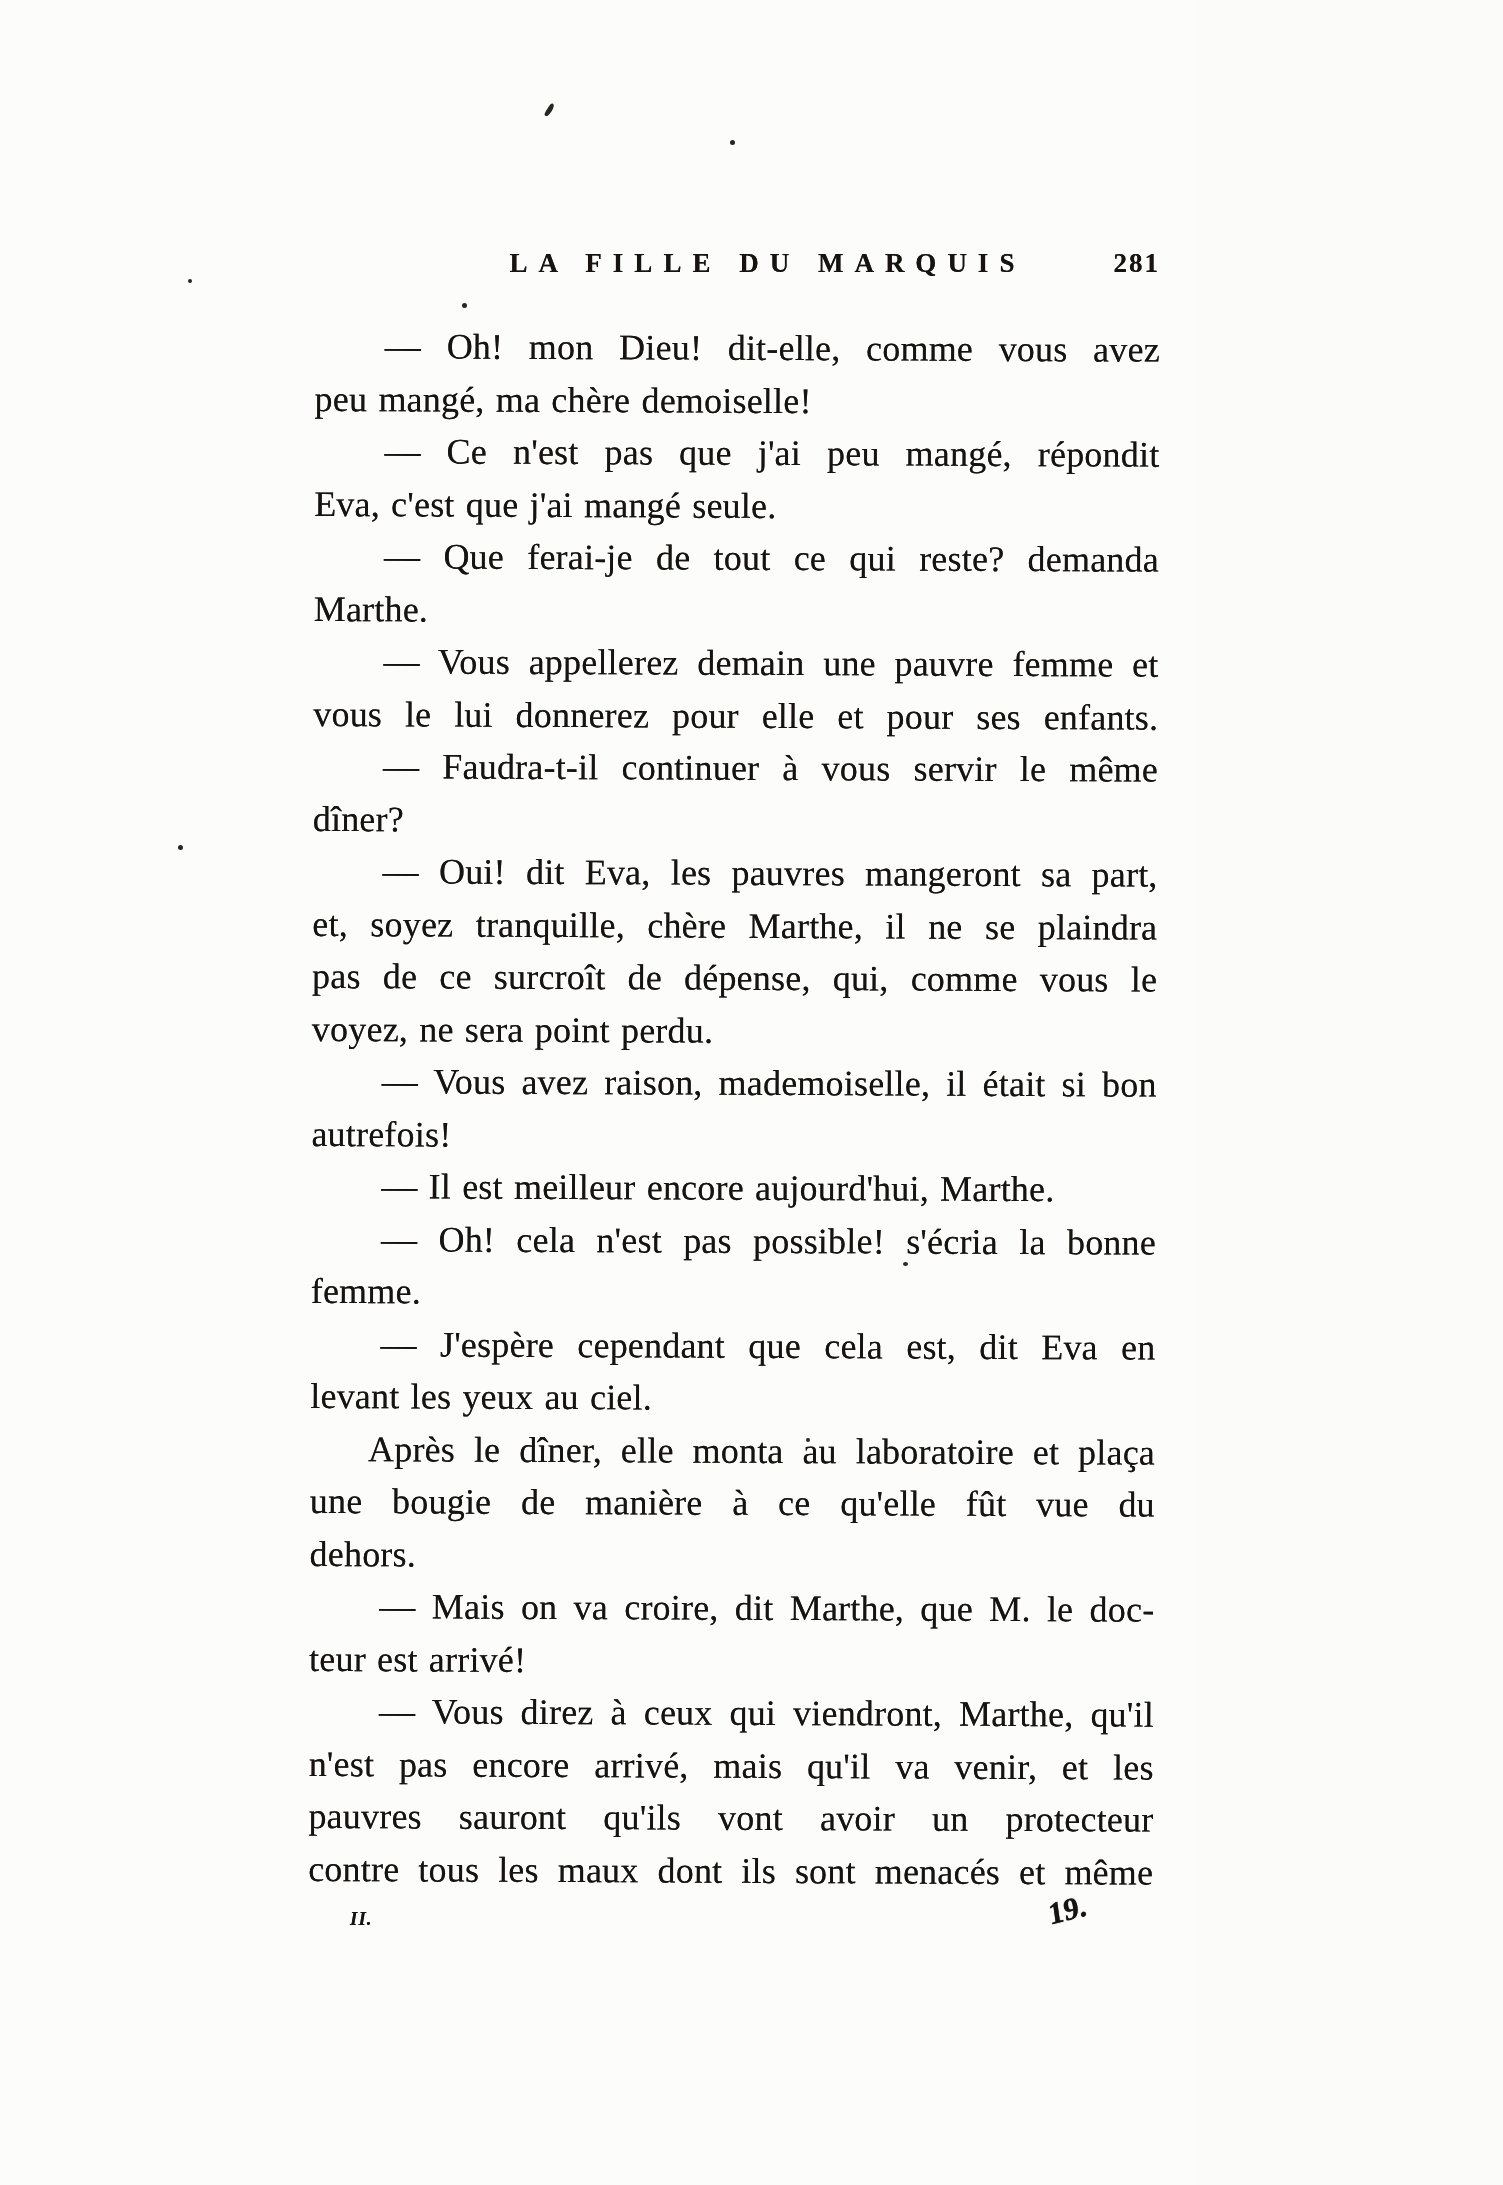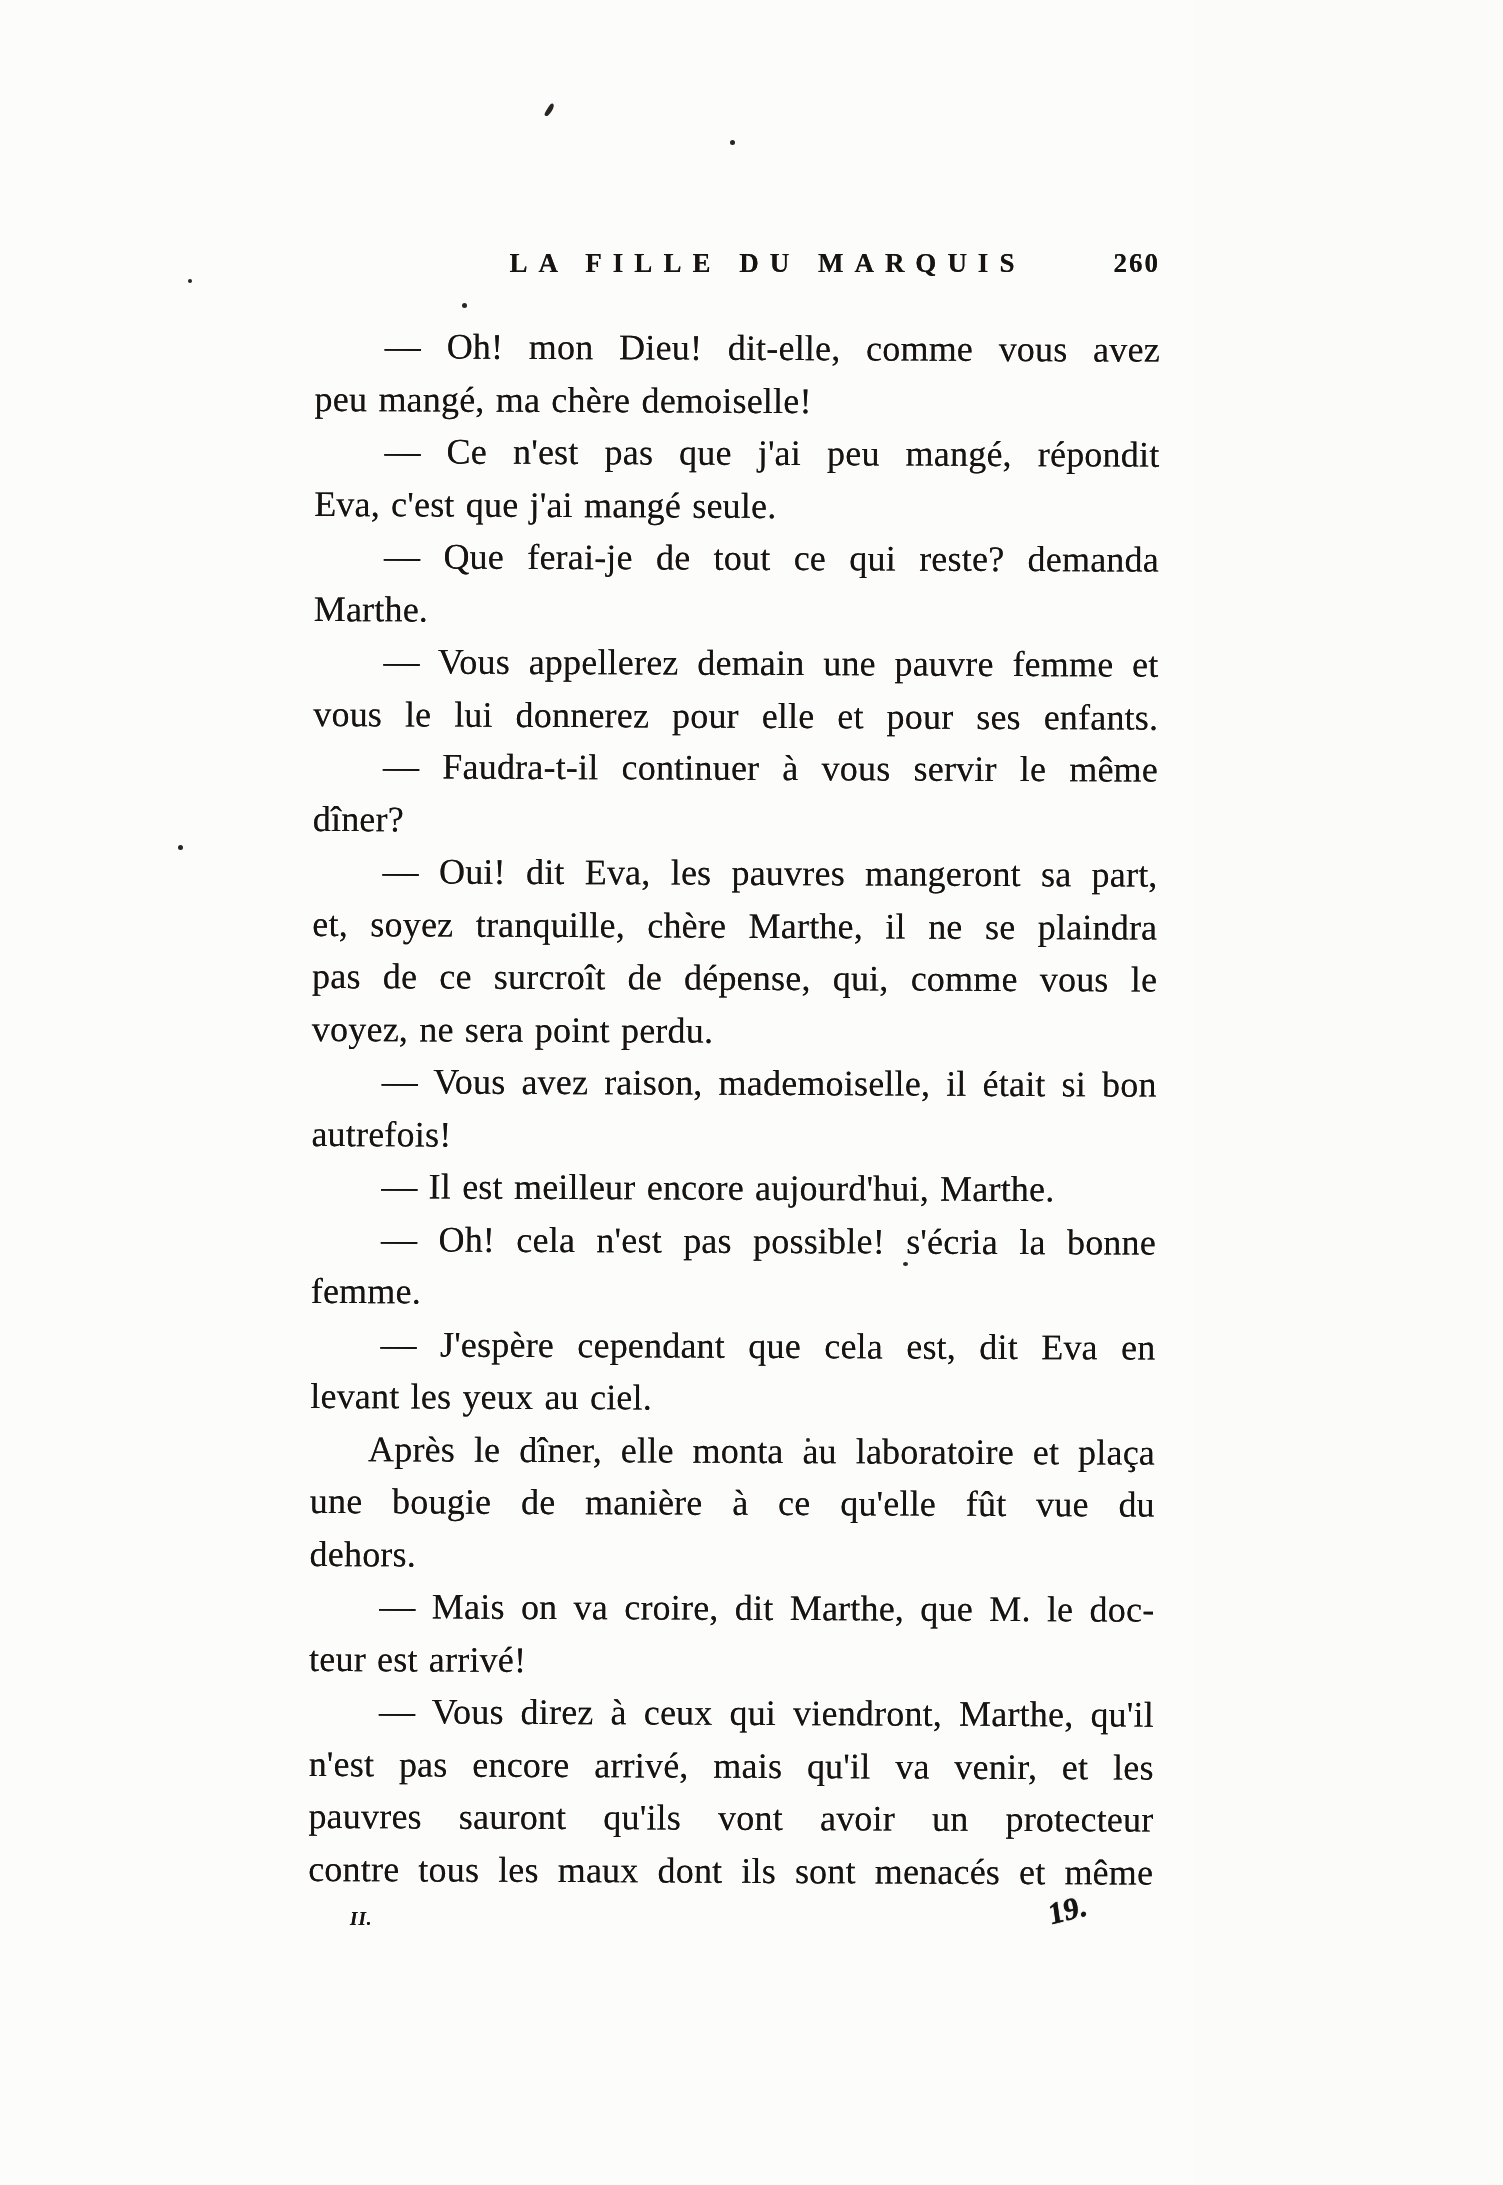--- a/index.html
+++ b/index.html
@@ -105,21 +105,21 @@
     transform: rotate(24deg);
   }
 </style>
 </head>
 <body>
 
 <div class="sheet">
 
   <div class="header">
     <div class="running-title">LA FILLE DU MARQUIS</div>
-    <div class="page-number">260</div>
+    <div class="page-number">281</div>
   </div>
 
   <div class="text-block">
       <div class="line just ind-dash">— Oh! mon Dieu! dit-elle, comme vous avez</div>
       <div class="line">peu mangé, ma chère demoiselle!</div>
       <div class="line just ind-dash">— Ce n'est pas que j'ai peu mangé, répondit</div>
       <div class="line">Eva, c'est que j'ai mangé seule.</div>
       <div class="line just ind-dash">— Que ferai-je de tout ce qui reste? demanda</div>
       <div class="line">Marthe.</div>
       <div class="line just ind-dash">— Vous appellerez demain une pauvre femme et</div>

